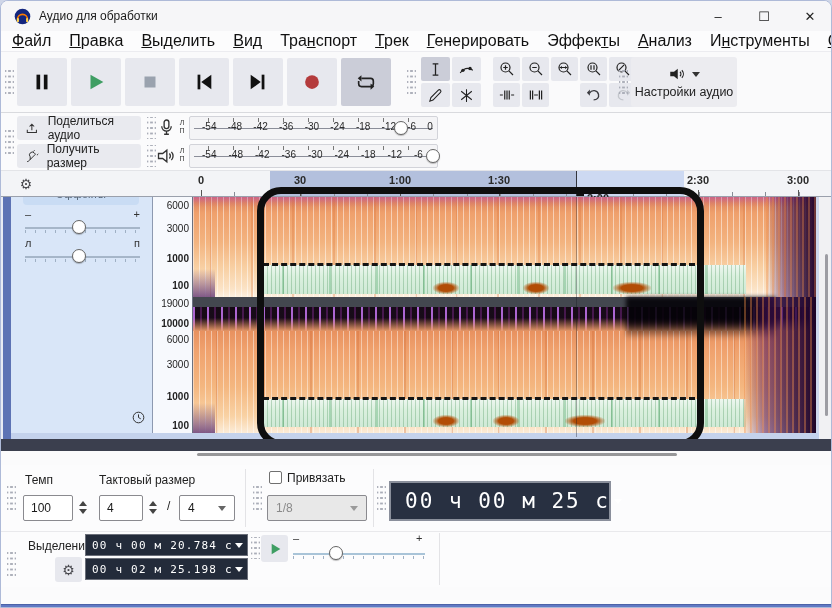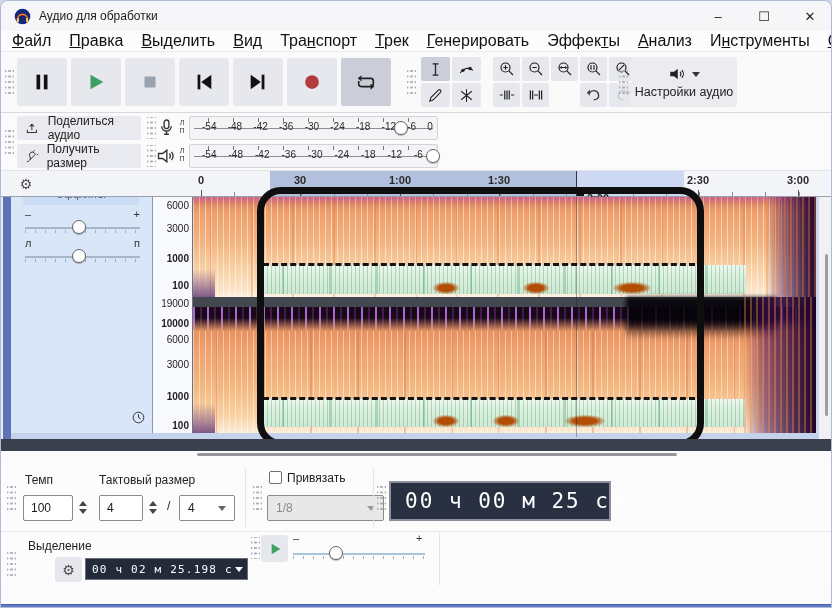--- a/index.html
+++ b/index.html
@@ -504,39 +504,43 @@
     <div class="combo abs" style="left:178px;top:30px;width:56px;height:26px;">
         <span>4</span>
         <span class="tri-down" style="border-top-color:#666;"></span>
       </div>
 
     <div class="vsep" style="left:244px;top:4px;height:58px;"></div>
     <div class="grip abs" style="left:252px;top:20px;"></div>
 
     <span class="abs" style="left:268px;top:6px;width:13px;height:13px;border:1px solid #707070;border-radius:2px;background:#fff;"></span>
     <span class="abs lbl" style="left:286px;top:6px;">Привязать</span>
-    <div class="combo disabled abs" style="left:266px;top:30px;width:117px;height:26px;">
+    <div class="combo disabled abs" style="left:266px;top:30px;width:100px;height:26px;">
         <span>1/8</span>
         <span class="tri-down" style="border-top-color:#9a9a9a;"></span>
       </div>
 
     <div class="vsep" style="left:372px;top:4px;height:58px;"></div>
     <div class="grip abs" style="left:376px;top:20px;"></div>
 
     <div class="darkdisplay abs" style="left:388px;top:16px;width:222px;height:40px;padding:0 14px;">
       <span style="font-size:21px;letter-spacing:2px;white-space:nowrap;">00 ч 00 м 25 с</span>
       <span class="tri-down white" style="margin-left:4px;"></span>
     </div>
 
     <div class="abs" style="left:0;top:66px;width:832px;height:1px;background:#e9e9ec;"></div>
     <div class="grip abs" style="left:6px;top:86px;"></div>
 
     <span class="abs lbl" style="left:27px;top:74px;">Выделение</span>
     <div class="sqbtn" style="left:54px;top:92px;width:27px;height:25px;">
         <span class="gear">⚙</span>
+      </div>
+    <div class="selfield" style="top:69px;">
+        <span>00 ч 00 м 20.784 с</span>
+        <span class="tri-down white"></span>
       </div>
     <div class="selfield" style="top:93px;">
         <span>00 ч 02 м 25.198 с</span>
         <span class="tri-down white"></span>
       </div>
 
     <div class="grip abs" style="left:250px;top:72px;height:22px;"></div>
     <div class="sqbtn" style="left:260px;top:70px;width:27px;height:27px;">
         <svg width="16" height="16" viewBox="0 0 24 24">
           <polygon points="7,4 20,12 7,20" fill="#3f9e63"></polygon>

